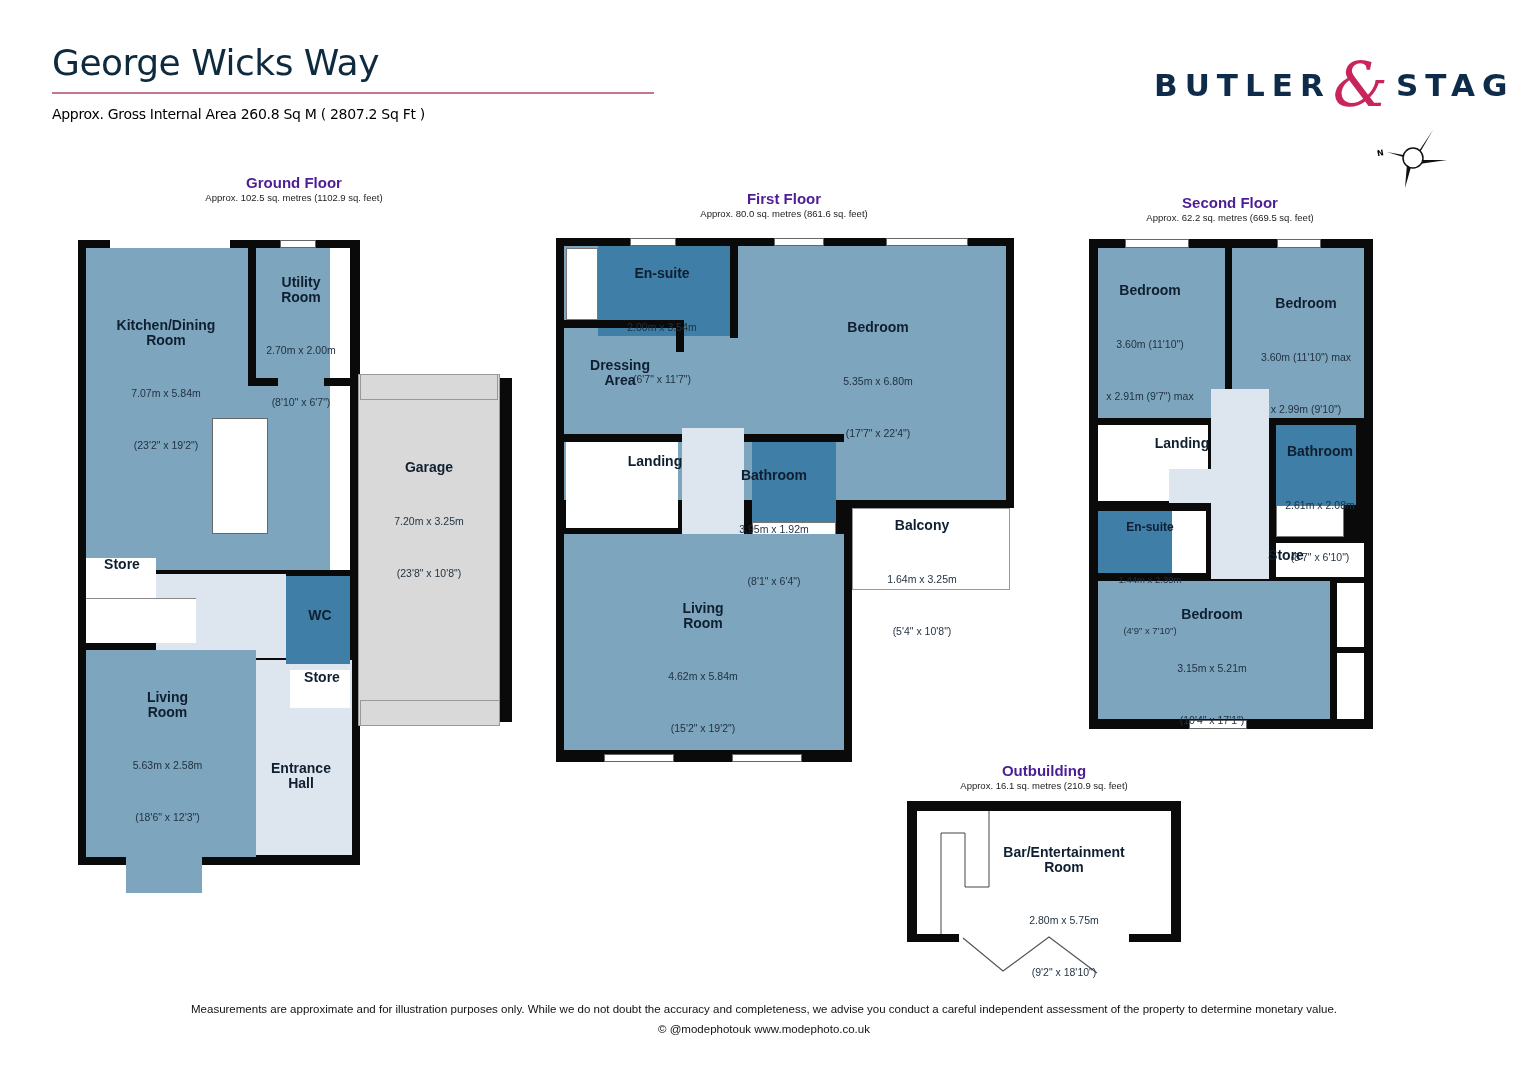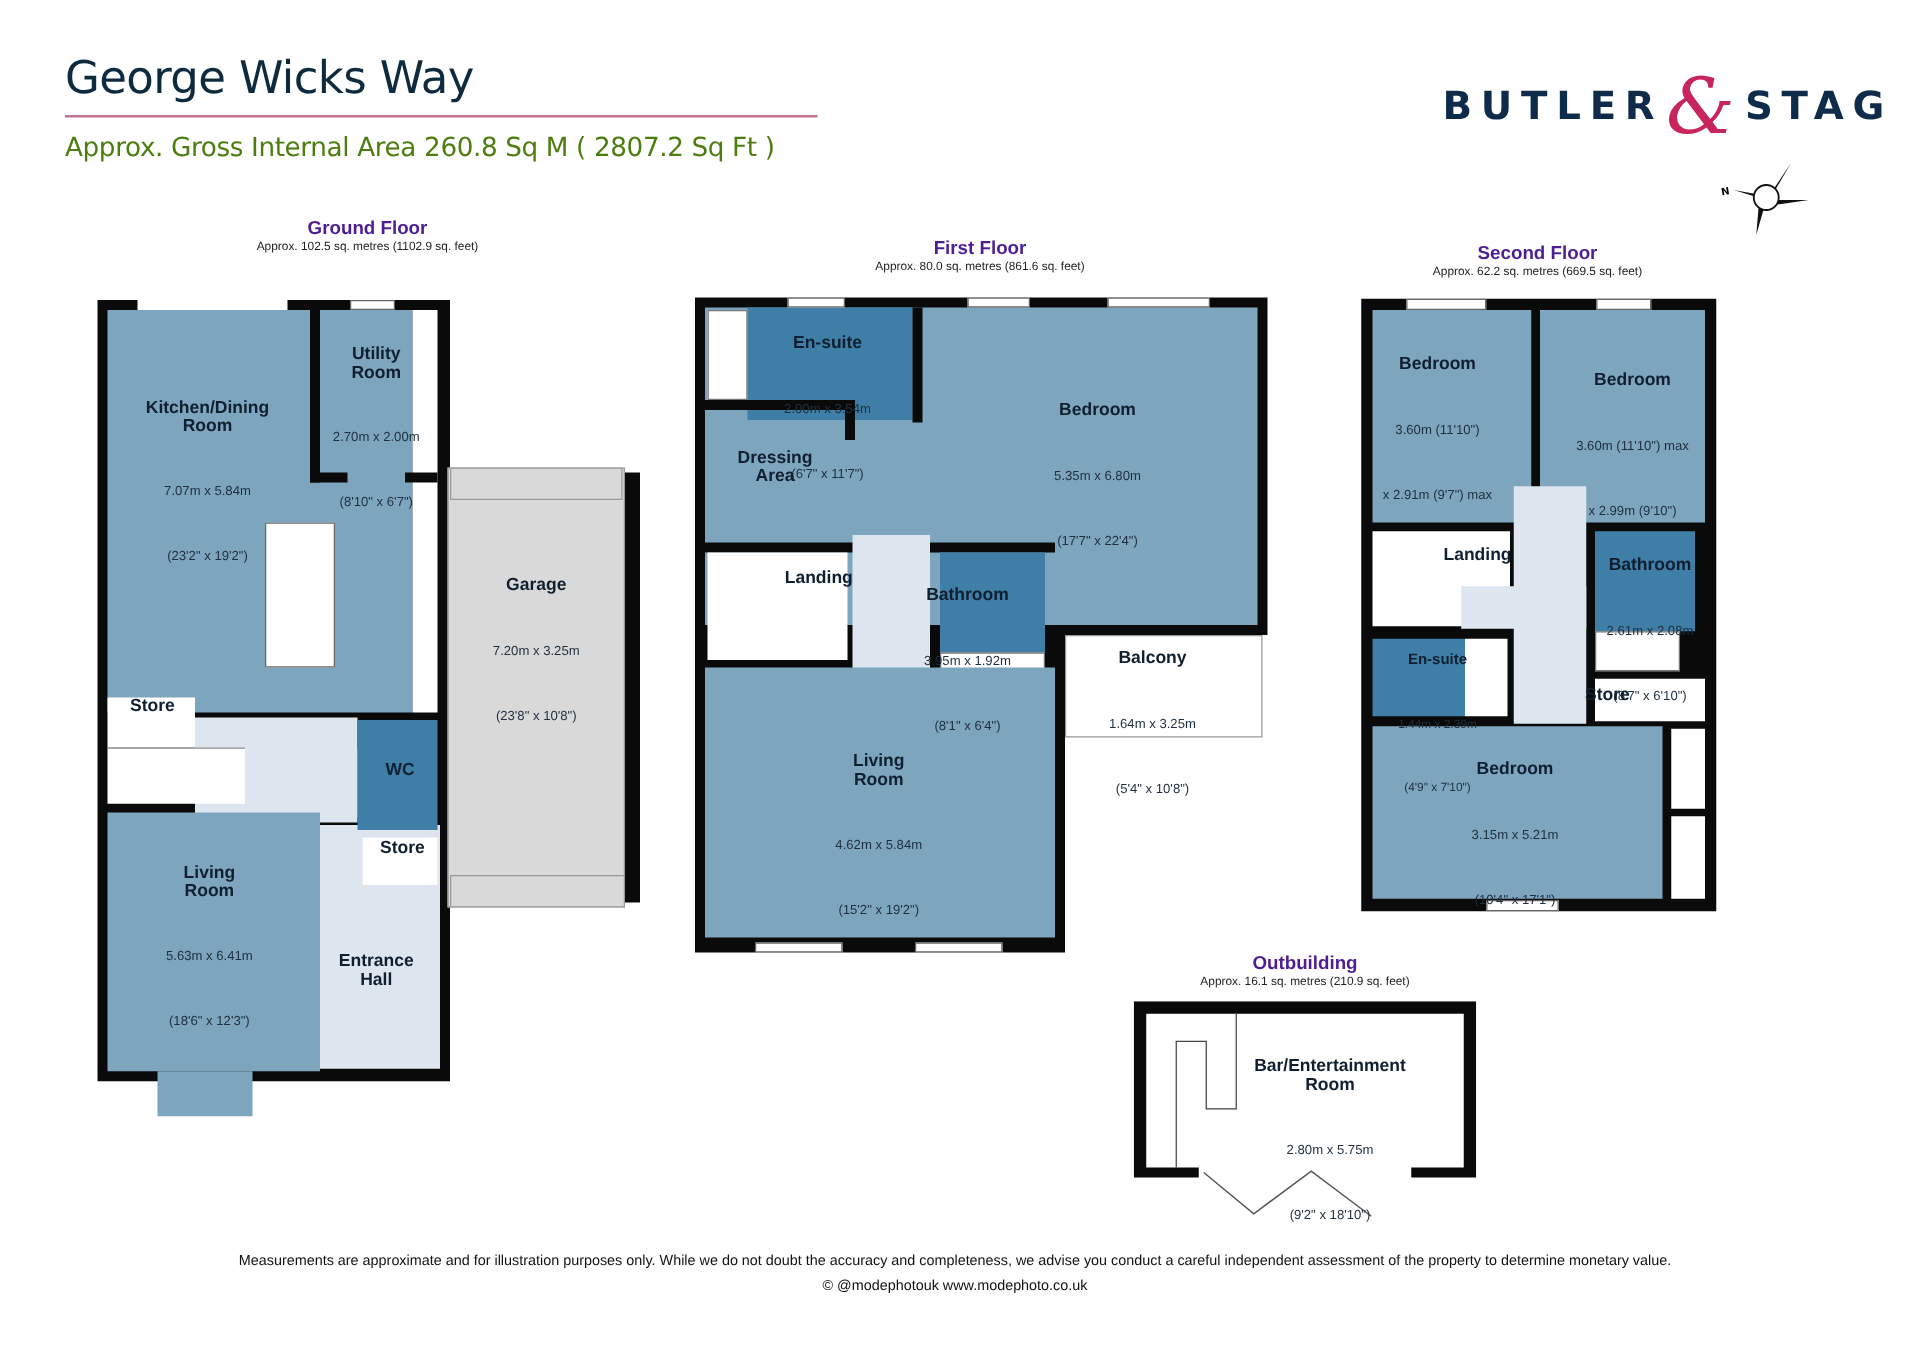--- a/index.html
+++ b/index.html
@@ -1,21 +1,21 @@
 <!DOCTYPE html>
 <html><head>
 <meta charset="utf-8">
 <style>
   html, body { margin:0; padding:0; }
   body { width:1528px; height:1080px; background:#ffffff; position:relative; overflow:hidden;
          font-family:"Liberation Sans", sans-serif; color:#111; }
   .abs { position:absolute; }
   .title { left:52px; top:42px; font-size:36px; color:#0d2a3f; font-family:"DejaVu Sans", sans-serif; letter-spacing:-0.5px; }
   .title-rule { left:52px; top:92px; width:602px; height:2px; background:#c2768f; }
-  .subtitle { left:52px; top:106px; font-size:21px; color:#4d7c0f; font-family:"DejaVu Sans", sans-serif; letter-spacing:-0.3px; }
+  .subtitle { left:52px; top:106px; font-size:14px; color:#000000; font-family:"DejaVu Sans", sans-serif; letter-spacing:-0.3px; }
   .brand { left:1154px; top:55px; height:60px; display:flex; align-items:center; }
   .brand .w { font-family:"DejaVu Sans", sans-serif; font-weight:bold; font-size:31px; letter-spacing:7px; color:#0f2b4a; }
   .brand .amp { font-family:"DejaVu Serif", serif; font-style:italic; font-size:62px; color:#c8245e; margin:0 8px 0 2px; line-height:1; }
   .compass { left:1375px; top:128px; width:76px; height:64px; }
   .floor-label { text-align:center; }
   .floor-label .fl-name { font-weight:bold; font-size:15px; color:#4c1d95; }
   .floor-label .fl-area { font-size:9.5px; color:#222; margin-top:1px;text-align:center; }
   .room-label { text-align:center; line-height:1.05; color:#111; }
   .room-label .rn { font-weight:bold; font-size:14px; color:#0f1f30; }
   .room-label .rd { font-size:10.5px; color:#1f2f3f;margin-top:41px; }
@@ -104,21 +104,21 @@
 </div>
 <div class="abs room-label" style="left:292px; top:608px; width:56px;">
   <div class="rn">WC</div>
 </div>
 <div class="abs room-label" style="left:294px; top:670px; width:56px;">
   <div class="rn">Store</div>
 </div>
 <div class="abs room-label" style="left:110px; top:690px; width:115px;">
   <div class="rn">Living</div>
   <div class="rn">Room</div>
-  <div class="rd">5.63m x 6.41m</div>
+  <div class="rd">5.63m x 2.58m</div>
   <div class="rd">(18'6" x 12'3")</div>
 </div>
 <div class="abs room-label" style="left:258px; top:761px; width:86px;">
   <div class="rn">Entrance</div>
   <div class="rn">Hall</div>
 </div>
 
 <div class="abs wall" style="left:500px; top:378px; width:12px; height:344px;"></div>
 <div class="abs garage" style="left:358px; top:374px; width:142px; height:352px; border:1px solid #999; box-sizing:border-box;"></div>
 <div class="abs garage" style="left:360px; top:374px; width:138px; height:26px; border:1px solid #999; box-sizing:border-box;"></div>

